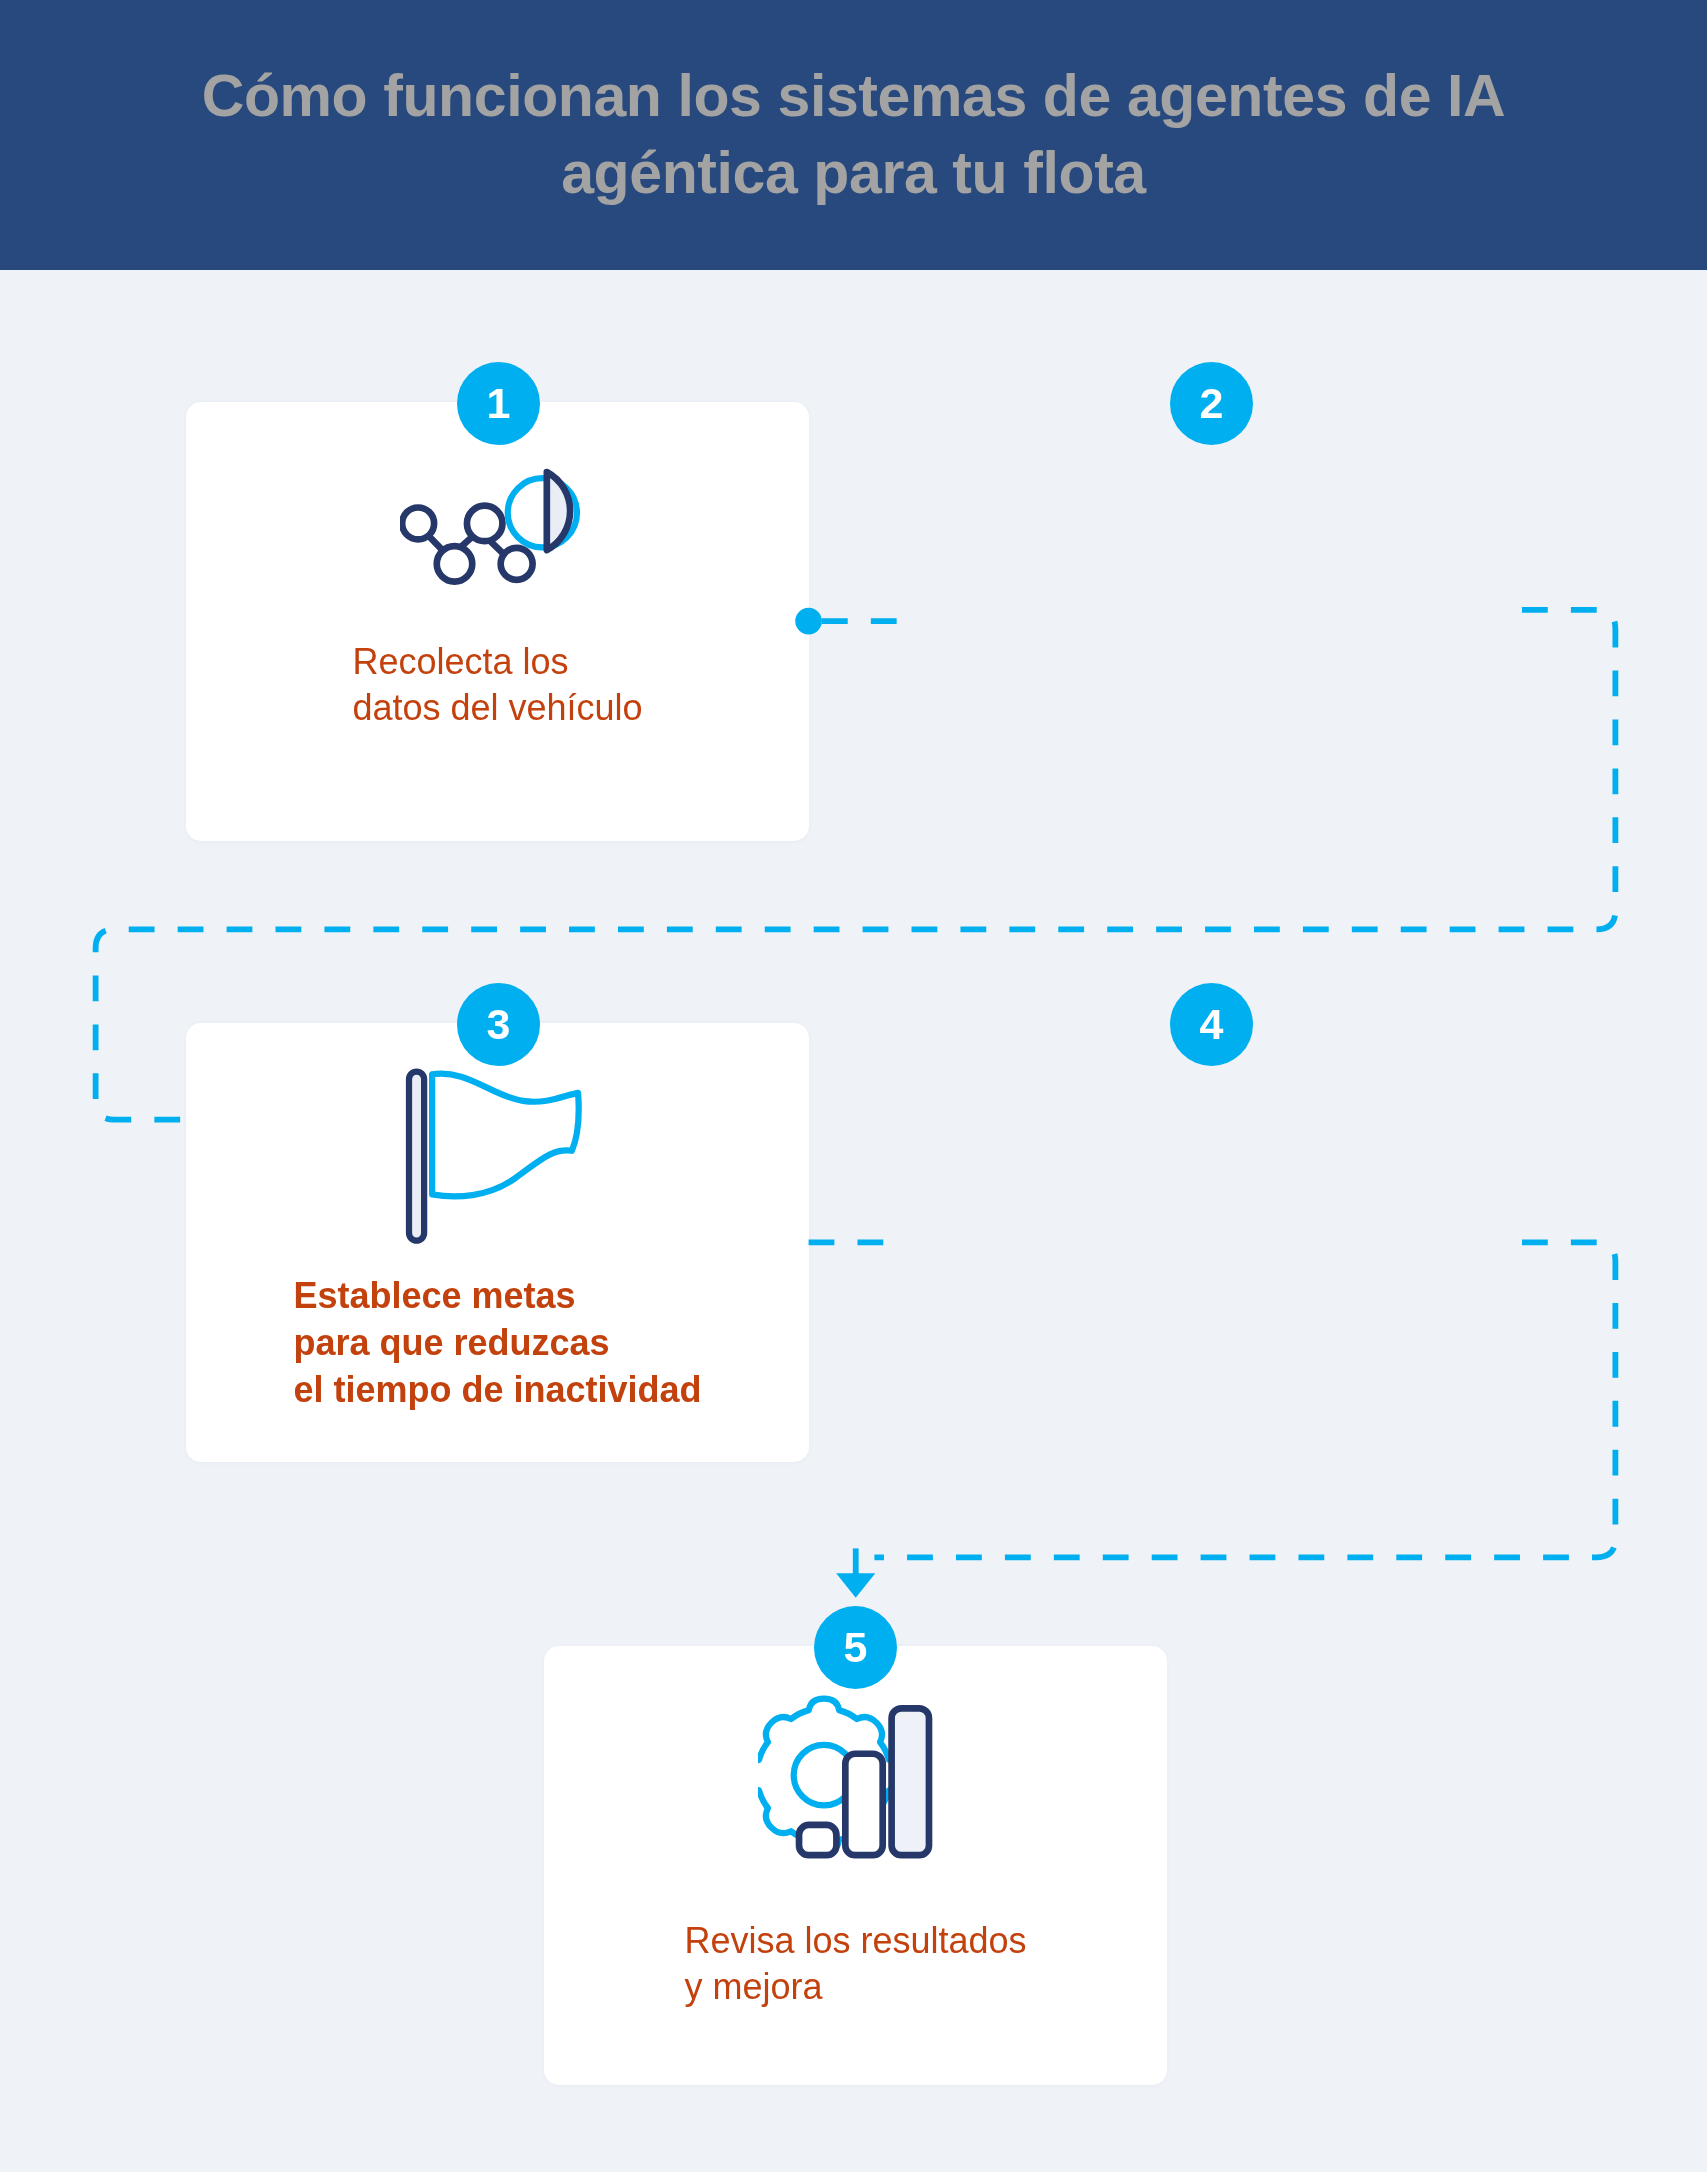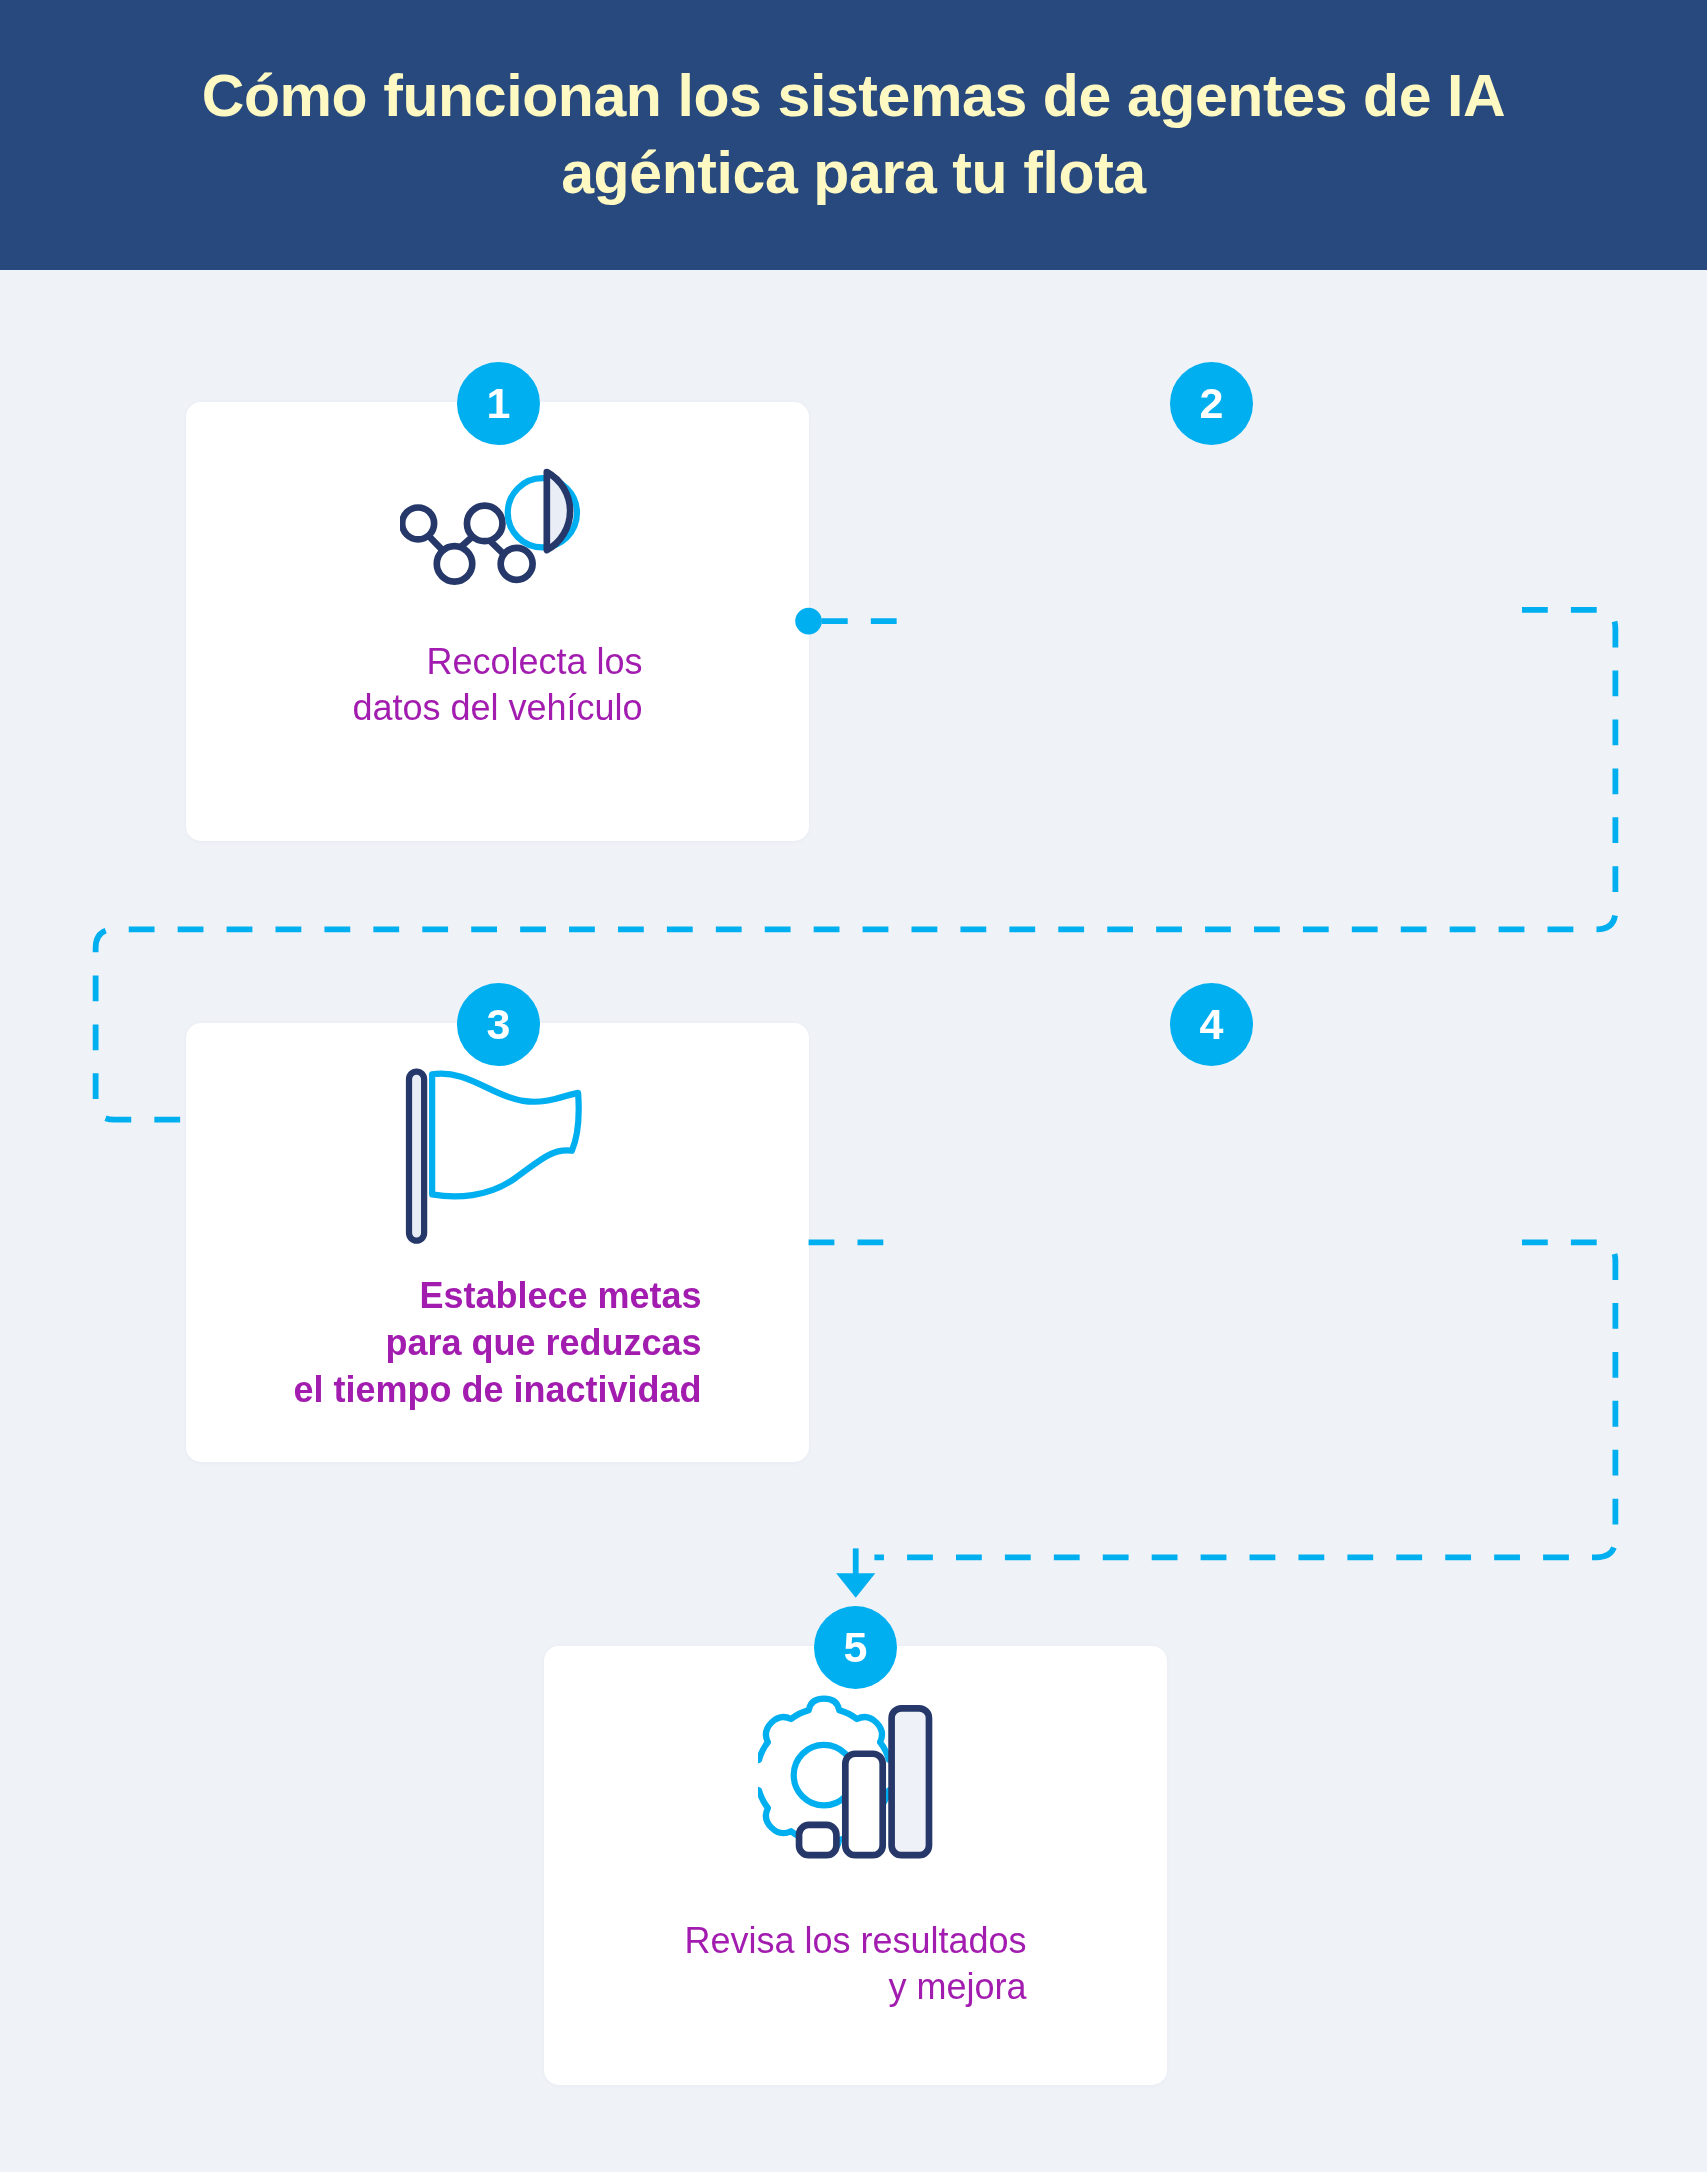--- a/index.html
+++ b/index.html
@@ -11,21 +11,21 @@
     overflow:hidden;
   }
 
   
   #header{
     position:absolute; left:0; top:0; width:1707px; height:270px;
     background:#27497d;
     display:flex; align-items:center; justify-content:center;
   }
   #header-title{
-    color:#fef9c3;
+    color:#a3a3a3;
     font-size:59px;
     font-weight:bold;
     line-height:1.30;
     text-align:center;
     letter-spacing:-0.4px;
     max-width:1334px;
   }
 
   
   #canvas{
@@ -41,24 +41,24 @@
   }
   .card-inner{
     position:absolute; left:0; right:0; top:0; bottom:0;
     display:flex; flex-direction:column; align-items:center; justify-content:flex-start;
   }
   .icon-wrap{
     display:flex; align-items:center; justify-content:center;
     width:100%;
   }
   .card-text{
-    color:#a21caf;
+    color:#c2410c;
     font-size:36px;
     line-height:1.30;
-    text-align:right;
+    text-align:left;
     font-weight:400;
     white-space:pre-line;
     padding:0 21.3px;
   }
 
   
   #card-1{ left:186px;  top:132px;  width:623px; height:439px; }
   #card-2{ left:899px; top:132px;  width:623px; height:439px; }
   #card-3{ left:186px;  top:753px; width:623px; height:439px; }
   #card-4{ left:899px; top:753px; width:623px; height:439px; }

